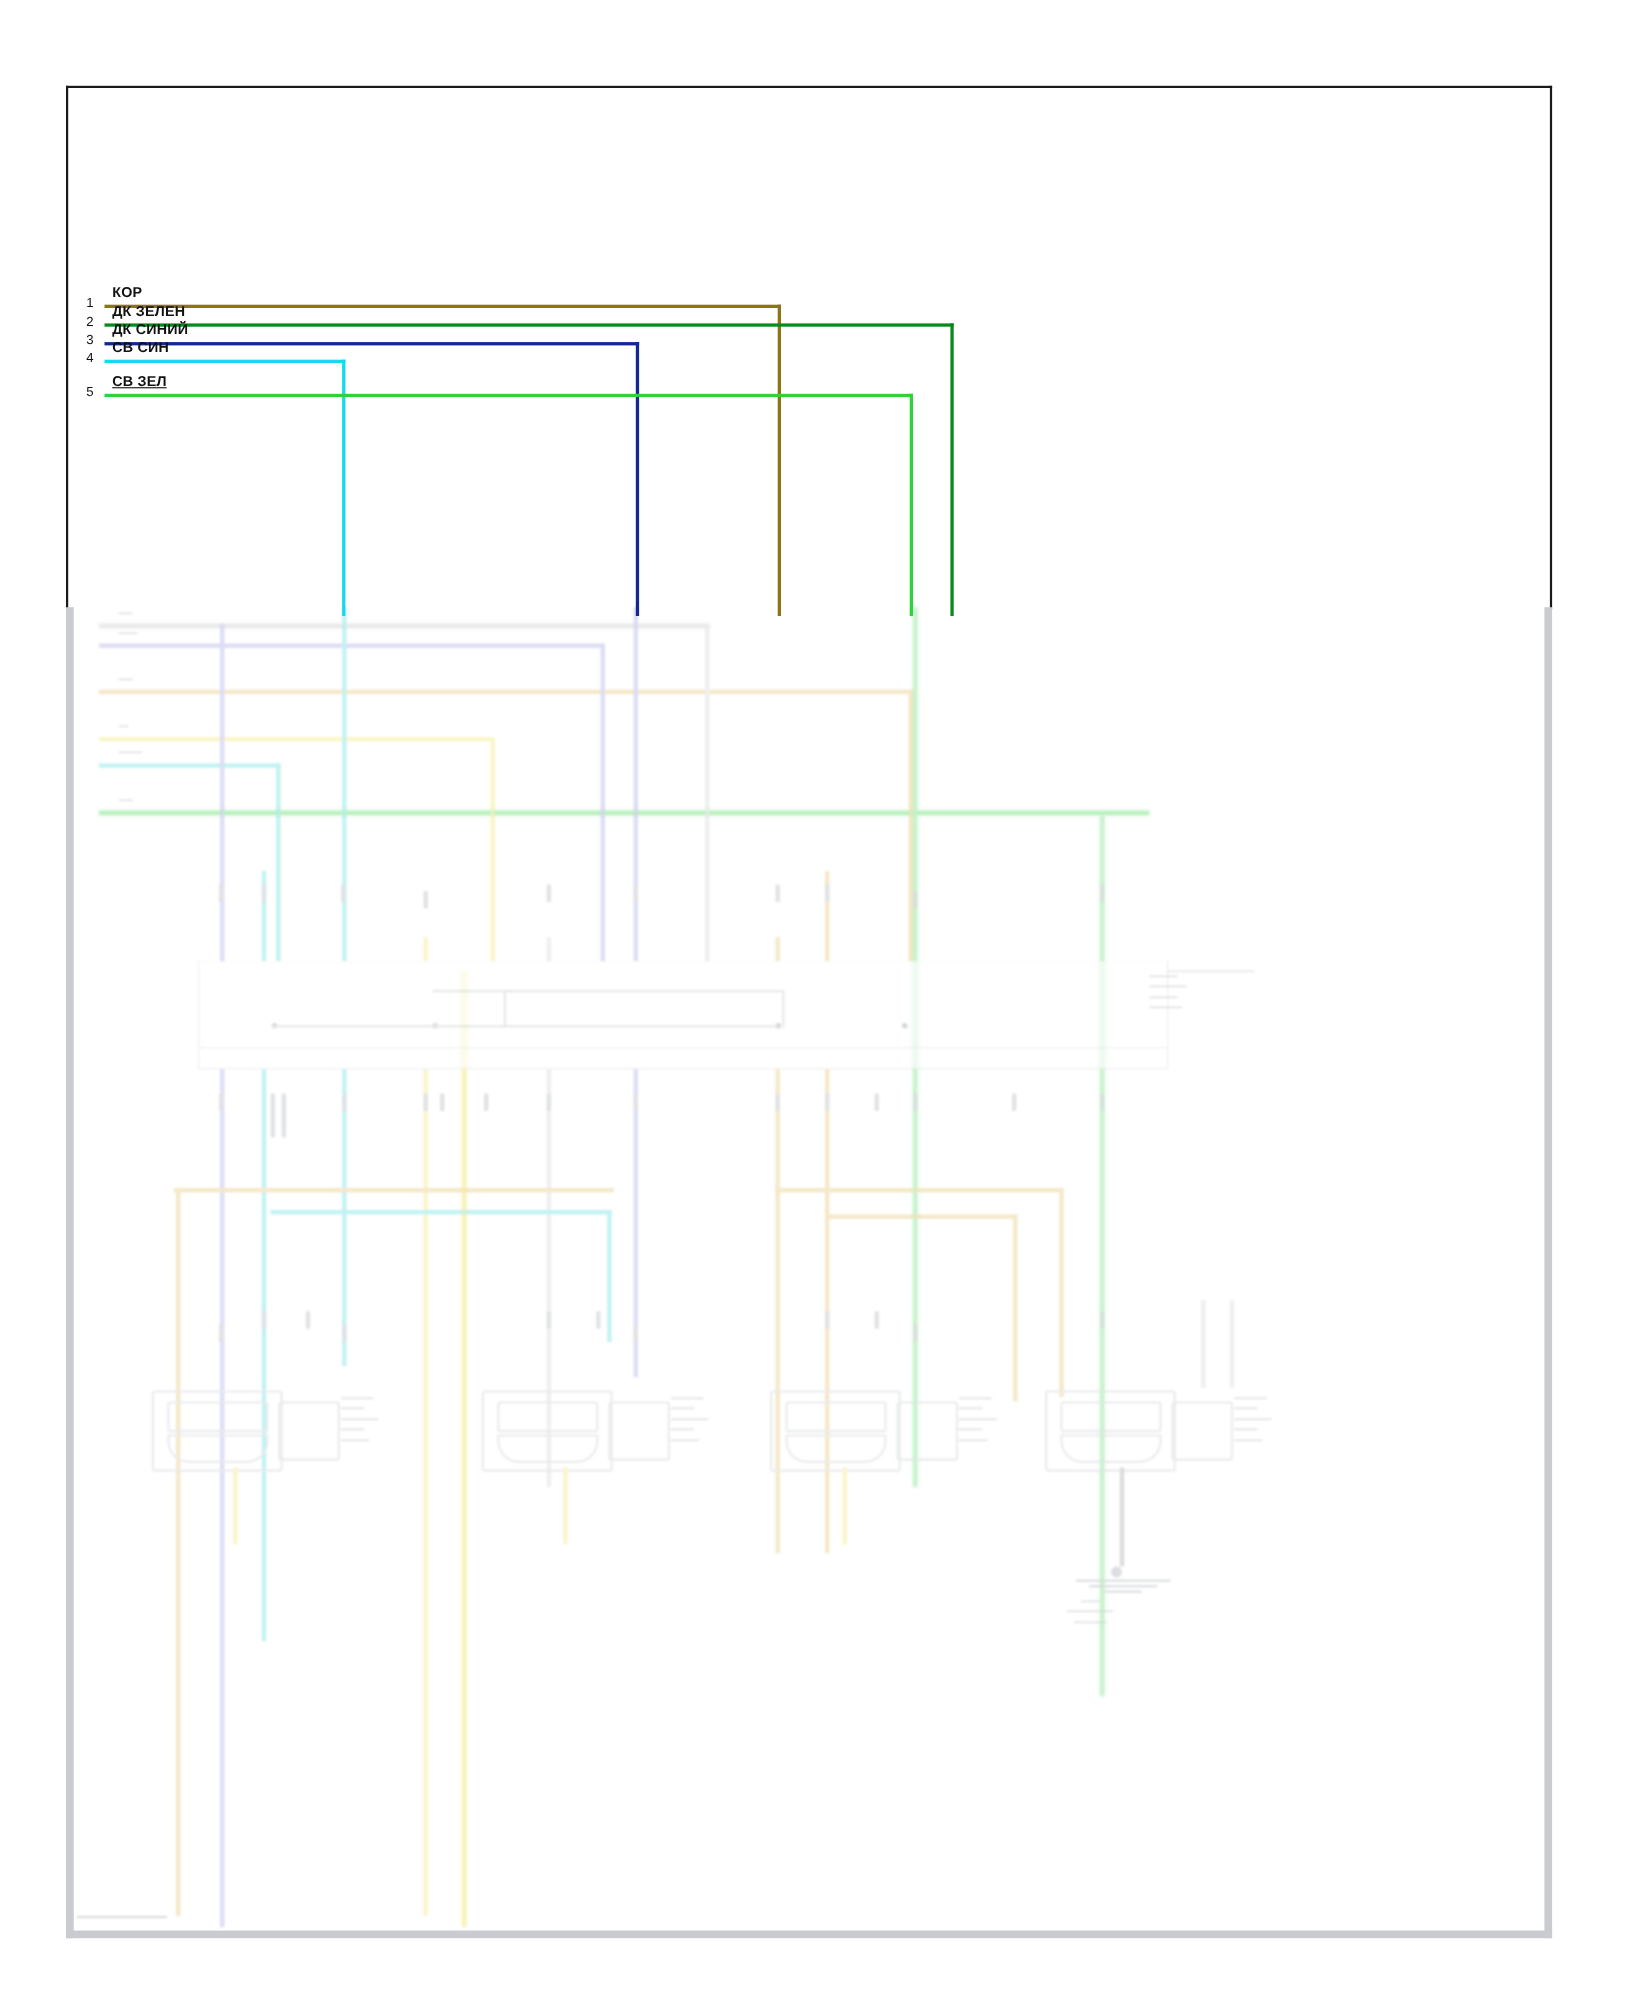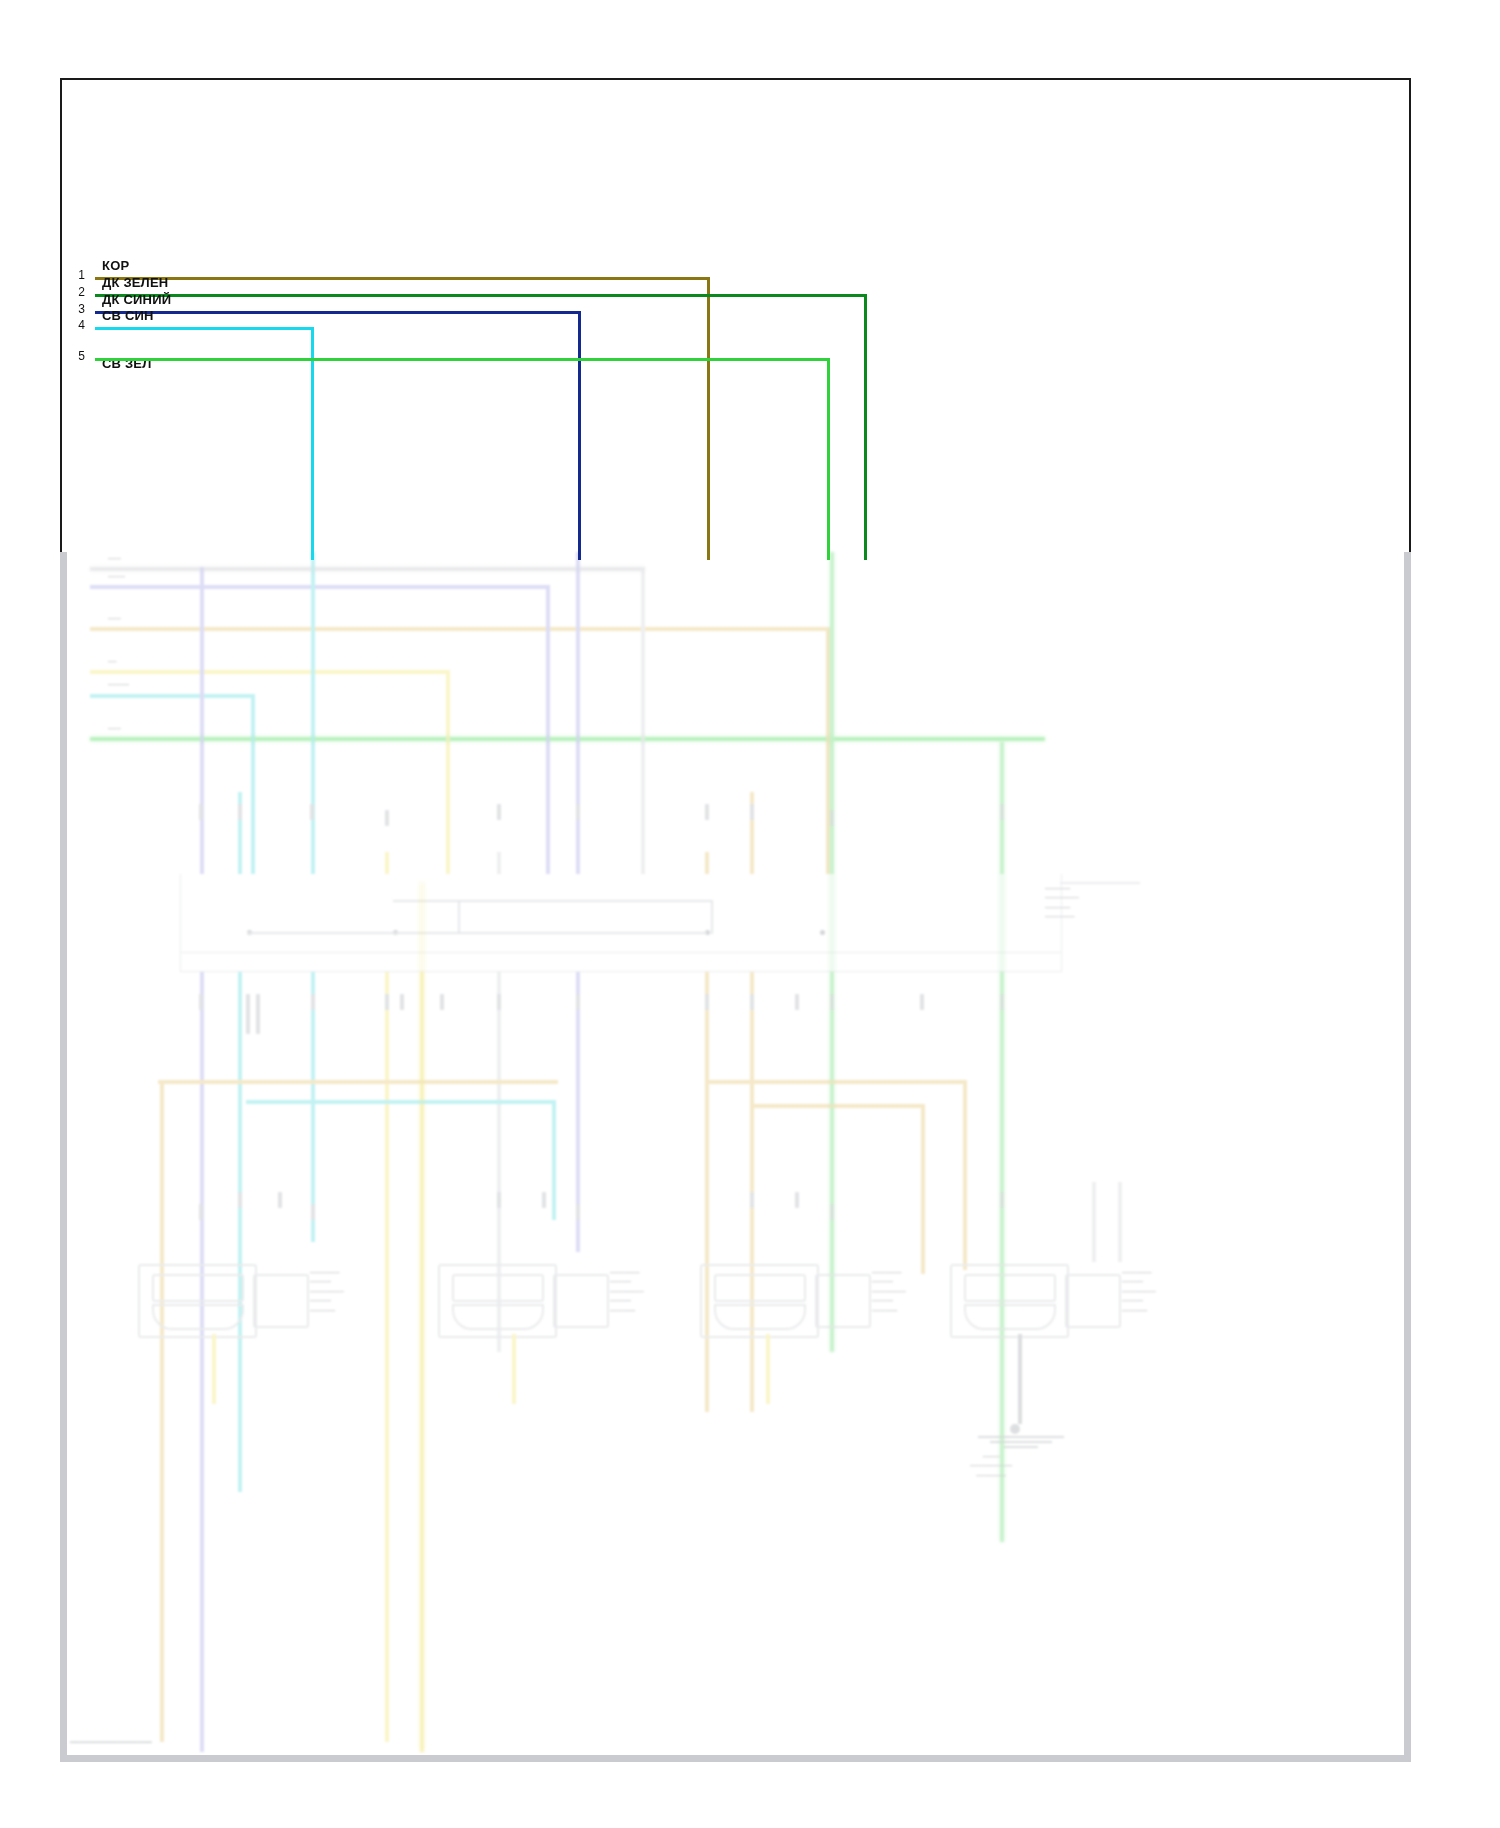--- a/index.html
+++ b/index.html
@@ -236,16 +236,16 @@
     <div class="wire v" style="left: 864px; top: 294px; height: 266px; background: rgb(10, 138, 30);"></div>
     <div class="pin-num" style="left: 67px; top: 302px;">3</div>
     <div class="wire-label" style="left: 102px; top: 292px;">ДК СИНИЙ</div>
     <div class="wire h" style="left: 95px; top: 311px; width: 486px; background: rgb(19, 41, 143);"></div>
     <div class="wire v" style="left: 578px; top: 311px; height: 249px; background: rgb(19, 41, 143);"></div>
     <div class="pin-num" style="left: 67px; top: 318px;">4</div>
     <div class="wire-label" style="left: 102px; top: 308px;">СВ СИН</div>
     <div class="wire h" style="left: 95px; top: 327px; width: 219px; background: rgb(24, 216, 238);"></div>
     <div class="wire v" style="left: 311px; top: 327px; height: 233px; background: rgb(24, 216, 238);"></div>
     <div class="pin-num" style="left: 67px; top: 349px;">5</div>
-    <div class="wire-label" style="left: 102px; top: 356px;">СВ ЗЕЛ</div>
+    <div class="wire-label" style="left: 102px; top: 339px; text-decoration: underline;">СВ ЗЕЛ</div>
     <div class="wire h" style="left: 95px; top: 358px; width: 735px; background: rgb(47, 210, 58);"></div>
     <div class="wire v" style="left: 827px; top: 358px; height: 202px; background: rgb(47, 210, 58);"></div>
   </div>
 
 </body></html>

